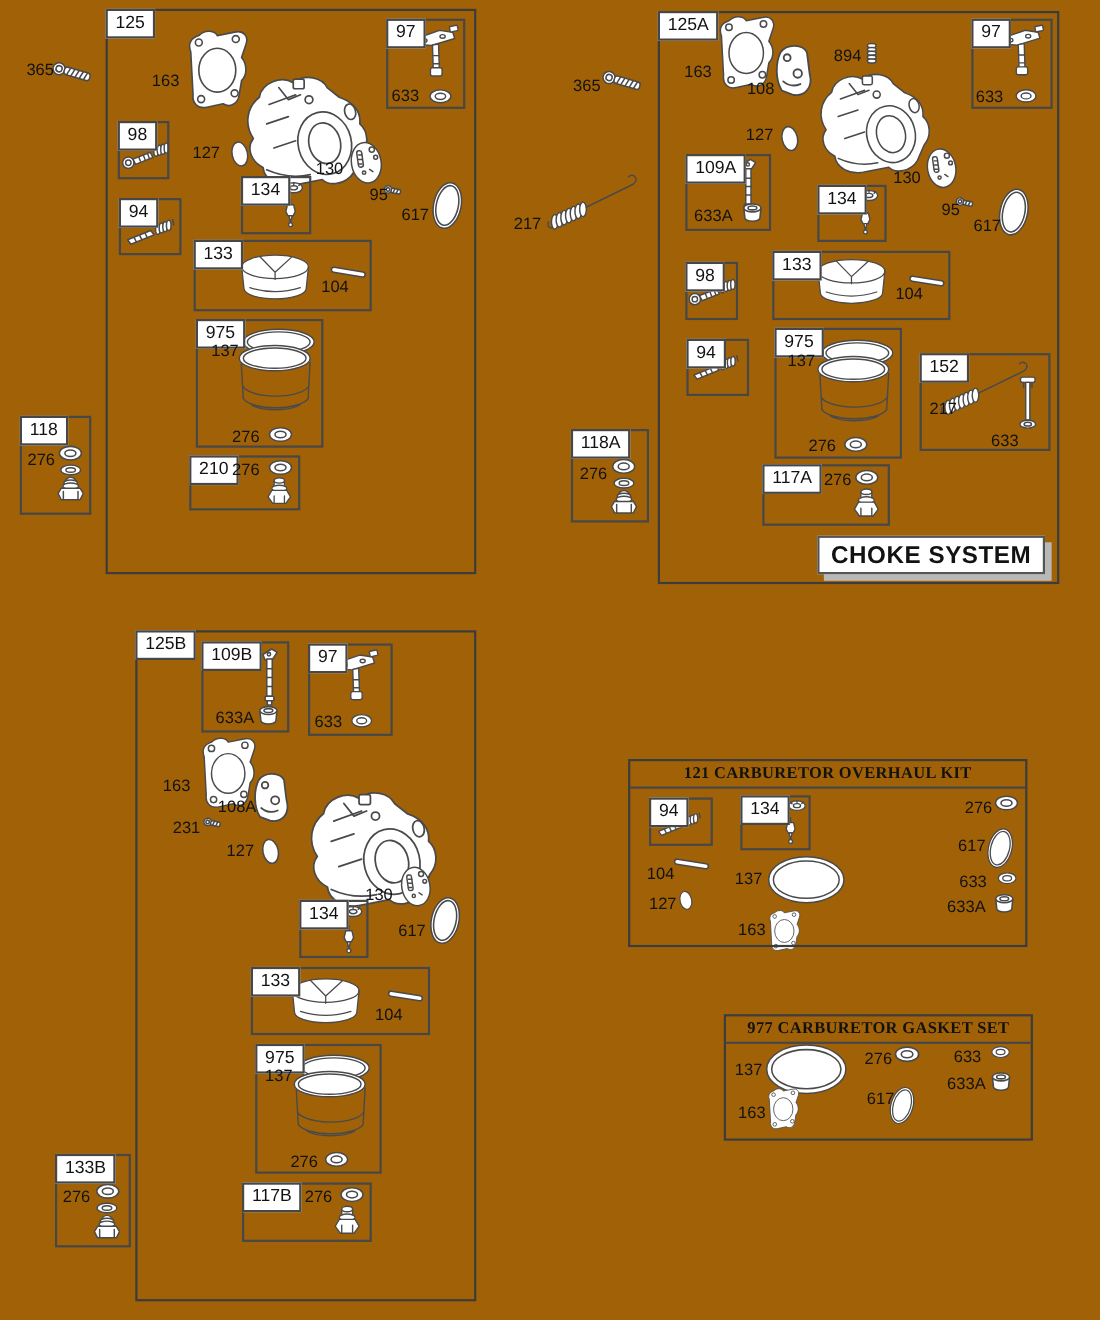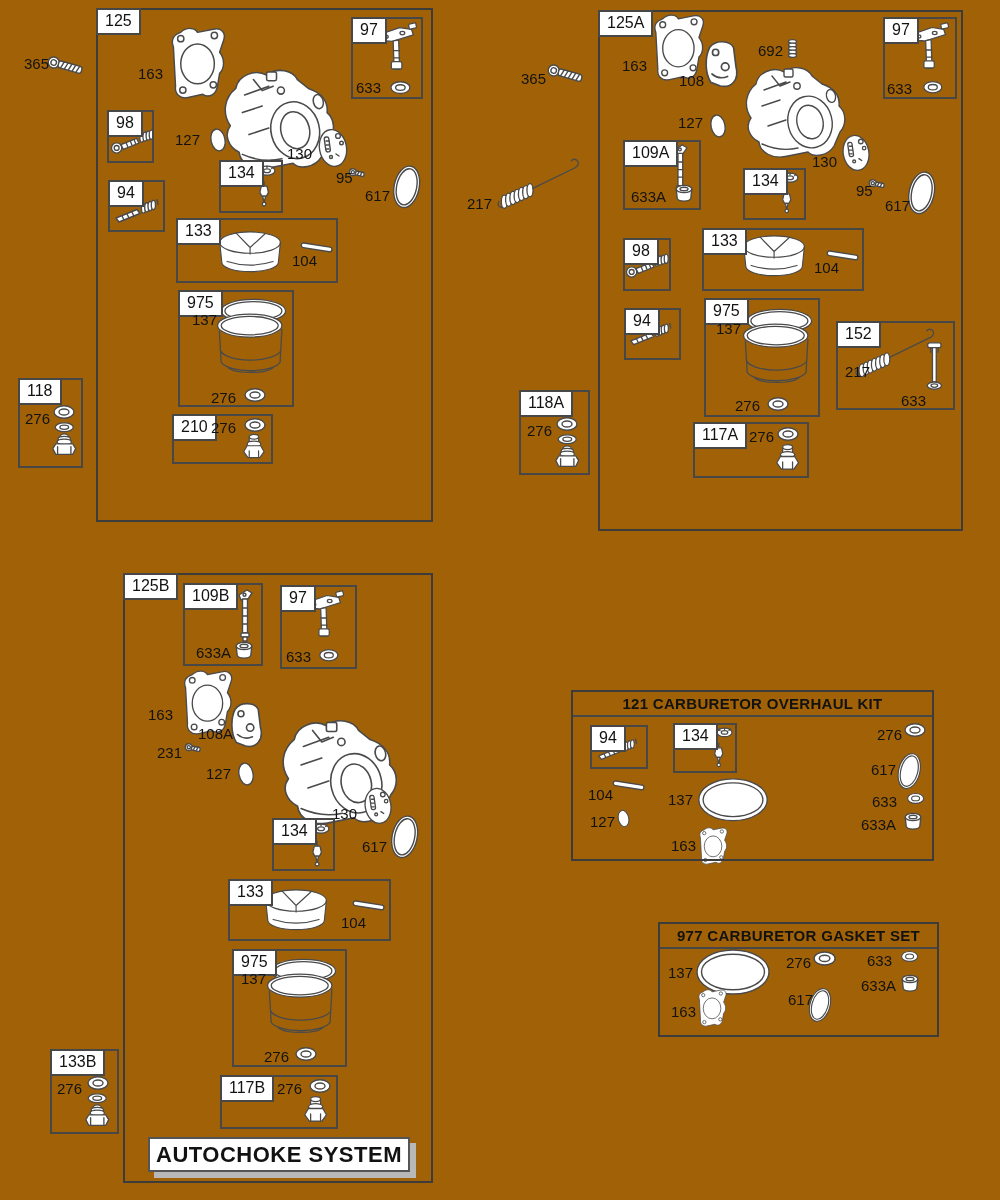--- a/index.html
+++ b/index.html
@@ -1,19 +1,19 @@
 <!DOCTYPE html>
 <html><head>
 <meta charset="utf-8">
 <style>
   html,body{margin:0;padding:0;background:#fff;}
   .canvas{position:relative;width:1000px;height:1200px;background:#a16207;overflow:hidden;
           font-family:"Liberation Sans",sans-serif;color:#121212;}
   .layer{position:absolute;left:0;top:0;width:1000px;height:1200px;}
-  .gbox{position:absolute;border:2px solid #3c3c3c;}
+  .gbox{position:absolute;border:2px solid #3c3c3c;font-family:Liberation Serif, serif;}
   .sbox{position:absolute;border:2px solid #474747;}
   .tag{position:absolute;border:2px solid #474747;background:#fff;font-size:16px;
        line-height:1.15;padding:2px 7px 3px;white-space:nowrap;}
   .pl{position:absolute;font-size:15px;line-height:1;white-space:nowrap;}
   .plaque{position:absolute;border:2px solid #555;background:#fff;box-shadow:6px 6px 0 #b8b8b8;
           display:flex;align-items:center;justify-content:center;font-weight:bold;}
   .t22{font-size:22px;letter-spacing:.5px;}
   .kit-head{position:absolute;left:0;top:0;right:0;height:23px;border-bottom:2px solid #474747;
             display:flex;align-items:center;justify-content:center;font-weight:bold;font-size:15px;
             letter-spacing:.3px;}
@@ -501,21 +501,21 @@
 <div class="tag" style="left:18px;top:378px">118</div>
 <div class="pl" style="left:25px;top:411px">276</div>
 
 
 <div class="gbox" style="left:598px;top:10px;width:361px;height:517px"></div>
 <div class="tag" style="left:598px;top:10px">125A</div>
 <div class="pl" style="left:521px;top:71px">365</div>
 <div class="pl" style="left:467px;top:196px">217</div>
 <div class="pl" style="left:622px;top:58px">163</div>
 <div class="pl" style="left:679px;top:73px">108</div>
-<div class="pl" style="left:758px;top:43px">692</div>
+<div class="pl" style="left:758px;top:43px">894</div>
 <div class="pl" style="left:678px;top:115px">127</div>
 <div class="pl" style="left:812px;top:154px">130</div>
 <div class="pl" style="left:856px;top:183px">95</div>
 <div class="pl" style="left:885px;top:198px">617</div>
 
 <div class="sbox" style="left:883px;top:17px;width:70px;height:78px"></div>
 <div class="tag" style="left:883px;top:17px">97</div>
 <div class="pl" style="left:887px;top:81px">633</div>
 
 <div class="sbox" style="left:623px;top:140px;width:74px;height:66px"></div>
@@ -546,20 +546,21 @@
 <div class="pl" style="left:901px;top:393px">633</div>
 
 <div class="sbox" style="left:693px;top:422px;width:112px;height:52px"></div>
 <div class="tag" style="left:693px;top:422px">117A</div>
 <div class="pl" style="left:749px;top:429px">276</div>
 
 <div class="sbox" style="left:519px;top:390px;width:67px;height:81px"></div>
 <div class="tag" style="left:519px;top:390px">118A</div>
 <div class="pl" style="left:527px;top:423px">276</div>
 
+<div class="plaque t22" style="left:743px;top:487px;width:203px;height:31px">CHOKE SYSTEM</div>
 
 <div class="gbox" style="left:123px;top:573px;width:306px;height:606px"></div>
 <div class="tag" style="left:123px;top:573px">125B</div>
 <div class="pl" style="left:148px;top:707px">163</div>
 <div class="pl" style="left:198px;top:726px">108A</div>
 <div class="pl" style="left:157px;top:745px">231</div>
 <div class="pl" style="left:206px;top:766px">127</div>
 <div class="pl" style="left:332px;top:806px">130</div>
 <div class="pl" style="left:362px;top:839px">617</div>
 
@@ -584,21 +585,20 @@
 <div class="pl" style="left:264px;top:1049px">276</div>
 
 <div class="sbox" style="left:220px;top:1075px;width:114px;height:50px"></div>
 <div class="tag" style="left:220px;top:1075px">117B</div>
 <div class="pl" style="left:277px;top:1081px">276</div>
 
 <div class="sbox" style="left:50px;top:1049px;width:65px;height:81px"></div>
 <div class="tag" style="left:50px;top:1049px">133B</div>
 <div class="pl" style="left:57px;top:1081px">276</div>
 
-<div class="plaque t22" style="left:148px;top:1137px;width:258px;height:31px">AUTOCHOKE SYSTEM</div>
 
 <div class="gbox" style="left:571px;top:690px;width:359px;height:167px">
   <div class="kit-head">121 CARBURETOR OVERHAUL KIT</div>
 </div>
 <div class="sbox" style="left:590px;top:725px;width:54px;height:40px"></div>
 <div class="tag" style="left:590px;top:725px">94</div>
 <div class="sbox" style="left:673px;top:723px;width:60px;height:46px"></div>
 <div class="tag" style="left:673px;top:723px">134</div>
 <div class="pl" style="left:588px;top:787px">104</div>
 <div class="pl" style="left:590px;top:814px">127</div>

